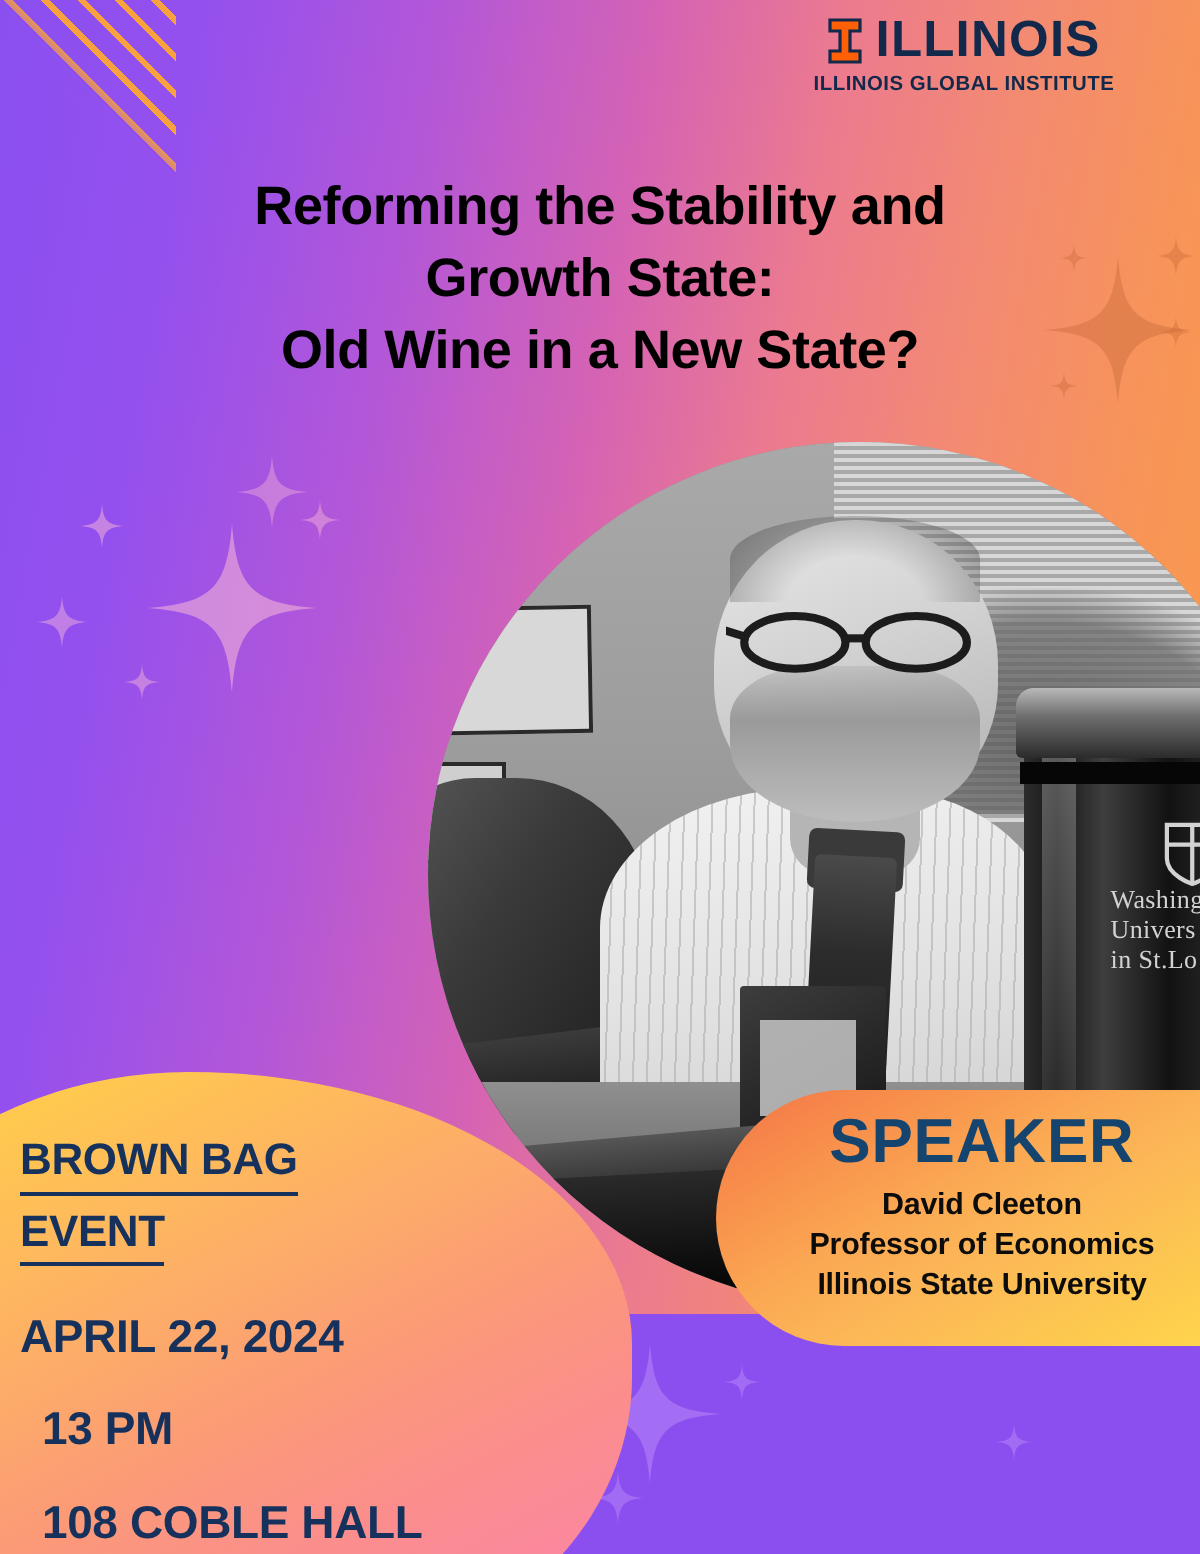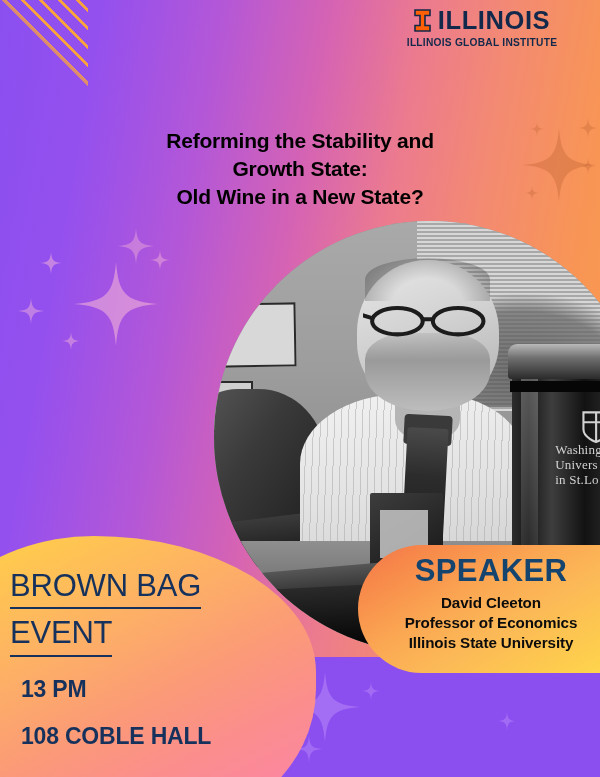--- a/index.html
+++ b/index.html
@@ -95,27 +95,26 @@
   }
 
   
   #title {
     position: absolute;
     top: 86px;
     left: 0;
     width: 600px;
     text-align: center;
     color: #000000;
-    font-size: 21px;
+    font-size: 27px;
     font-weight: 700;
     line-height: 1.33;
     letter-spacing: -0.2px;
     padding: 0 26px;
     box-sizing: border-box;
-    margin-top: 41px;
   }
   #title .tline { display: block; }
 
   
   #photo-circle {
     position: absolute;
     left: 214px;
     top: 221px;
     width: 432px;
     height: 432px;
@@ -324,22 +323,22 @@
 
   
   #event-block {
     position: absolute;
     left: 10px;
     top: 566px;
     width: 270px;
     color: #16325c;
   }
   .evt-heading {
-    font-size: 31px;
-    font-weight: 400;
+    font-size: 22px;
+    font-weight: 700;
     line-height: 1.30;
     letter-spacing: -0.2px;
     display: inline-block;
     border-bottom: 2.6px solid #16325c;
     padding-bottom: 1px;
     text-align: right;
   }
   #evt-date {
     font-size: 23px;
     font-weight: 700;
@@ -561,20 +560,21 @@
 
   <div id="blob"></div>
 
   <div id="event-block">
     <div>
       <span class="evt-heading">BROWN BAG</span>
     </div>
     <div style="margin-top:4px;">
       <span class="evt-heading">EVENT</span>
     </div>
+    <div id="evt-date">APRIL 22, 2024</div>
     <div id="evt-time">13  PM</div>
     <div id="evt-place">108 COBLE HALL</div>
   </div>
 
   <div id="speaker-pill">
     <div id="speaker-title">SPEAKER</div>
     <div class="speaker-line" id="speaker-name">David Cleeton</div>
     <div class="speaker-line">Professor of Economics</div>
     <div class="speaker-line">Illinois State University</div>
   </div>

